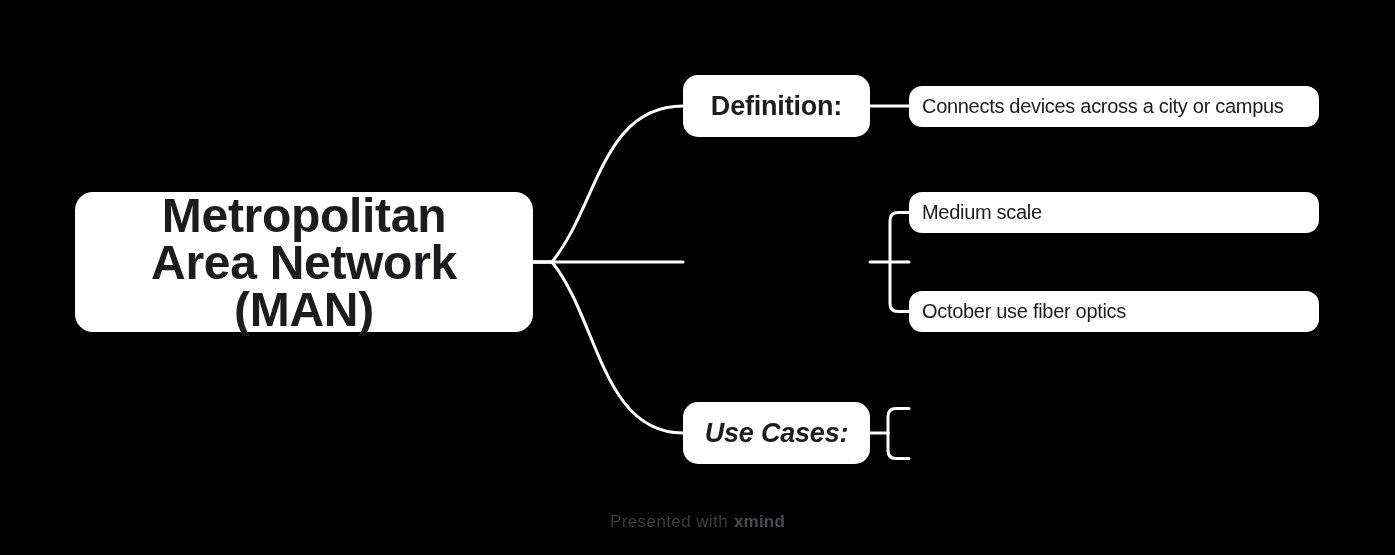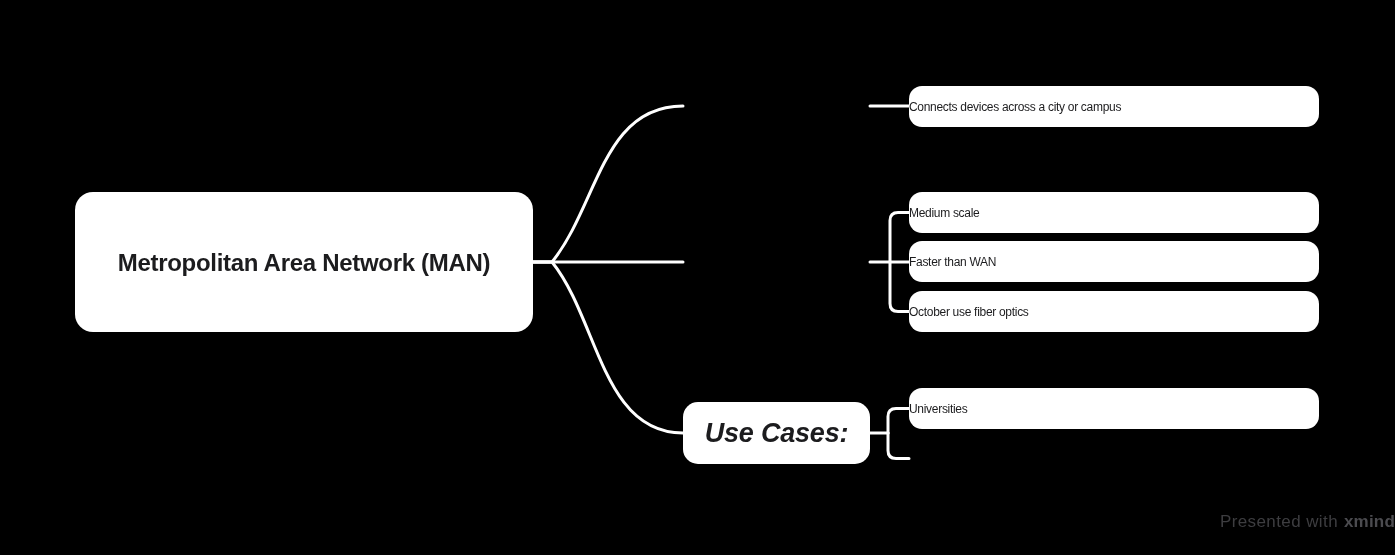--- a/index.html
+++ b/index.html
@@ -30,21 +30,21 @@
     box-sizing: border-box;
   }
   .node.root {
     left: 75px;
     top: 192px;
     width: 458px;
     height: 140px;
     border-radius: 18px;
     justify-content: center;
     text-align: center;
-    font-size: 24px;
+    font-size: 48px;
     font-weight: 700;
     line-height: 47px;
     letter-spacing: -0.3px;
     padding: 0 37px;
   }
   .node.branch {
     left: 683px;
     width: 187px;
     height: 62px;
     border-radius: 15px;
@@ -53,41 +53,41 @@
     font-size: 27px;
     font-weight: 700;
     letter-spacing: -0.2px;
   }
   .node.leaf {
     left: 909px;
     width: 410px;
     height: 41px;
     border-radius: 13px;
     justify-content: flex-start;
-    padding-left: 0;
-    font-size: 12px;
+    padding-left: 13px;
+    font-size: 20px;
     font-weight: 400;
     letter-spacing: -0.3px;
     white-space: nowrap;
   }
   .branch-definition { top: 75px; }
   .branch-features   { top: 231px; }
   .branch-usecases   { top: 402px; font-style: italic; }
   .leaf-def-0 { top: 86px; }
   .leaf-feat-0 { top: 192px; text-align: center; }
   .leaf-feat-1 { top: 241px; }
   .leaf-feat-2 { top: 291px; }
   .leaf-use-0 { top: 388px; }
   .leaf-use-1 { top: 438px; }
   .watermark {
     position: absolute;
     left: 0;
     right: 0;
     top: 512px;
-    text-align: right;
+    text-align: center;
     font-size: 17px;
     color: #3d3d40;
     letter-spacing: 0.4px;
   }
   .watermark .brand {
     font-weight: 700;
     color: #4b4b4f;
     margin-left: 0.35em;
     letter-spacing: 0.2px;
   }
@@ -111,26 +111,25 @@
       <path d="M890 262 V303.5 Q890 311.5 898 311.5 H909"></path>
 
       <path d="M870 433 H888"></path>
       <path d="M888 433 V416.5 Q888 408.5 896 408.5 H909"></path>
       <path d="M888 433 V450.5 Q888 458.5 896 458.5 H909"></path>
     </g>
   </svg>
 
   <div class="node root">Metropolitan Area Network (MAN)</div>
 
+  <div class="node branch branch-definition">Definition:</div>
   <div class="node leaf leaf-def-0">Connects devices across a city or campus</div>
 
   <div class="node leaf leaf-feat-0">Medium scale</div>
-  <div class="node leaf leaf-feat-1">Faster than WAN</div>
   <div class="node leaf leaf-feat-2">October use fiber optics</div>
 
   <div class="node branch branch-usecases">Use Cases:</div>
-  <div class="node leaf leaf-use-0">Universities</div>
 
   <div class="watermark">
     <span>Presented with</span><span class="brand">xmind</span>
   </div>
 
 </div>
 
 </body></html>

